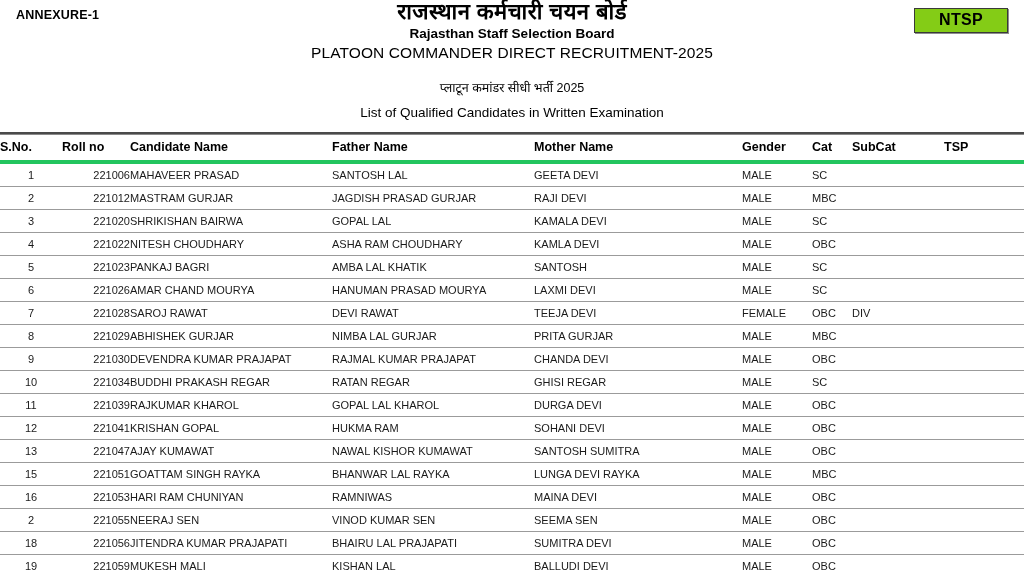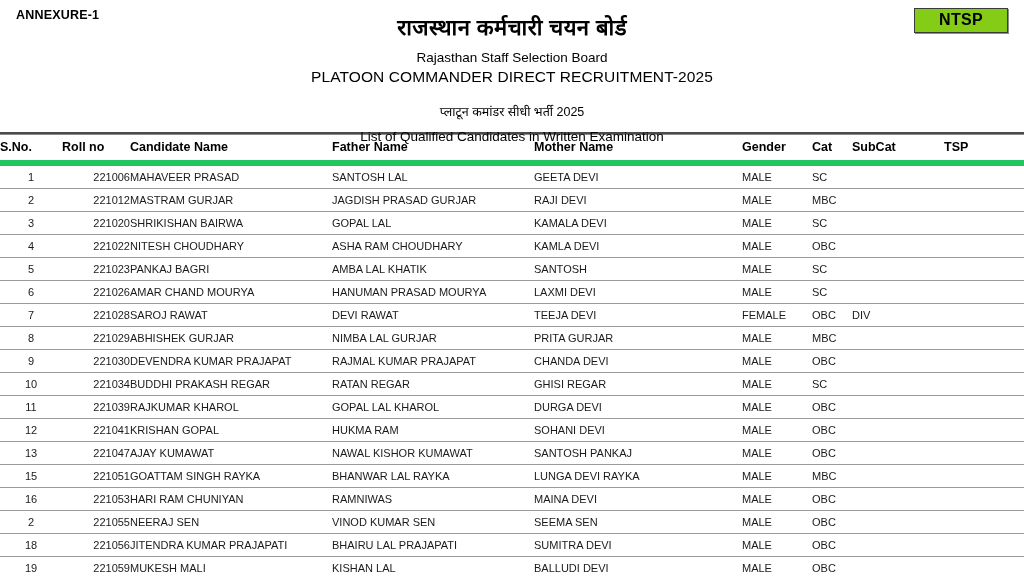--- a/index.html
+++ b/index.html
@@ -40,35 +40,35 @@
     background: #84cc16;
     border: 1.5px solid #3a3a3a;
     box-shadow: 1px 1px 0 #8d8d8d;
     font-size: 16px;
     font-weight: bold;
     color: #000;
     letter-spacing: 0.3px;
   }
   .title-block {
     text-align: center;
-    padding-top: 16px;
+    padding-top: 0;
   }
   .title-hi {
     font-size: 22px;
     font-weight: bold;
     line-height: 1.12;
     color: #000;
     letter-spacing: 0.4px;
   }
   .title-en {
     font-size: 13.5px;
-    font-weight: normal;
+    font-weight: bold;
     line-height: 1.25;
     color: #000;
-    margin-top: 9px;
+    margin-top: 1px;
   }
   .subtitle-en {
     font-size: 15.5px;
     line-height: 1.3;
     color: #000;
     letter-spacing: 0.1px;
   }
   .subtitle-hi {
     font-size: 12.5px;
     line-height: 1.3;
@@ -92,21 +92,21 @@
     width: 100%;
     border-collapse: collapse;
     table-layout: fixed;
   }
   table.listing th {
     font-size: 12.5px;
     font-weight: bold;
     text-align: left;
     color: #000;
     padding: 5px 0 6px 0;
-    border-bottom: 6px solid #22c55e;
+    border-bottom: 4px solid #22c55e;
     white-space: nowrap;
   }
   table.listing td {
     font-size: 11px;
     color: #1a1a1a;
     padding: 5px 0 5px 0;
     border-bottom: 1px solid #9b9b9b;
     white-space: nowrap;
     overflow: hidden;
     text-overflow: clip;
@@ -309,21 +309,21 @@
         <td class="c-gender">MALE</td>
         <td class="c-cat">OBC</td>
         <td class="c-subcat"></td>
         <td class="c-tsp"></td>
       </tr>
       <tr>
         <td class="c-sno">13</td>
         <td class="c-roll">221047</td>
         <td class="c-name">AJAY KUMAWAT</td>
         <td class="c-father">NAWAL KISHOR KUMAWAT</td>
-        <td class="c-mother">SANTOSH PANKAJ</td>
+        <td class="c-mother">SANTOSH SUMITRA</td>
         <td class="c-gender">MALE</td>
         <td class="c-cat">OBC</td>
         <td class="c-subcat"></td>
         <td class="c-tsp"></td>
       </tr>
       <tr>
         <td class="c-sno">15</td>
         <td class="c-roll">221051</td>
         <td class="c-name">GOATTAM SINGH RAYKA</td>
         <td class="c-father">BHANWAR LAL RAYKA</td>

